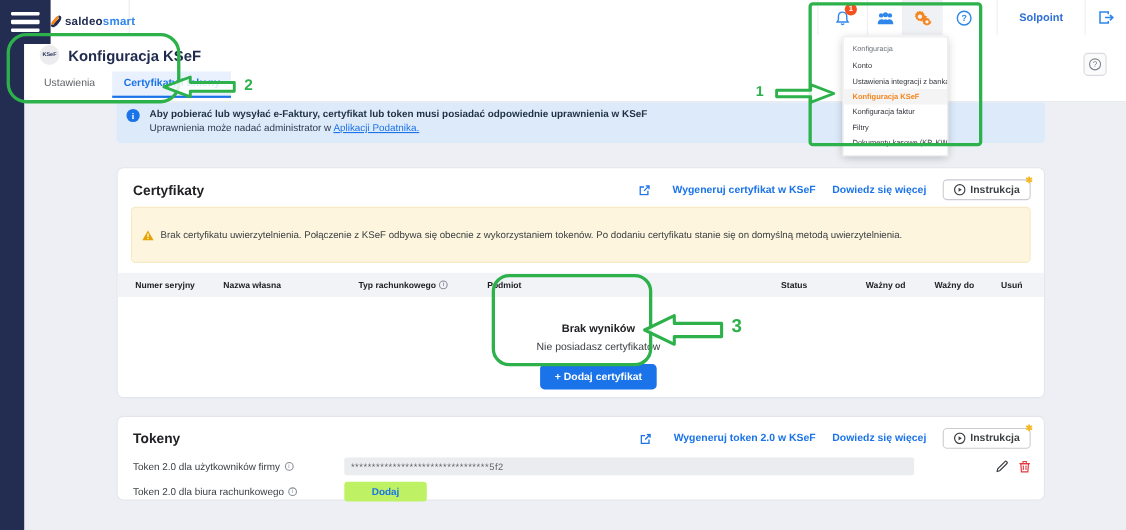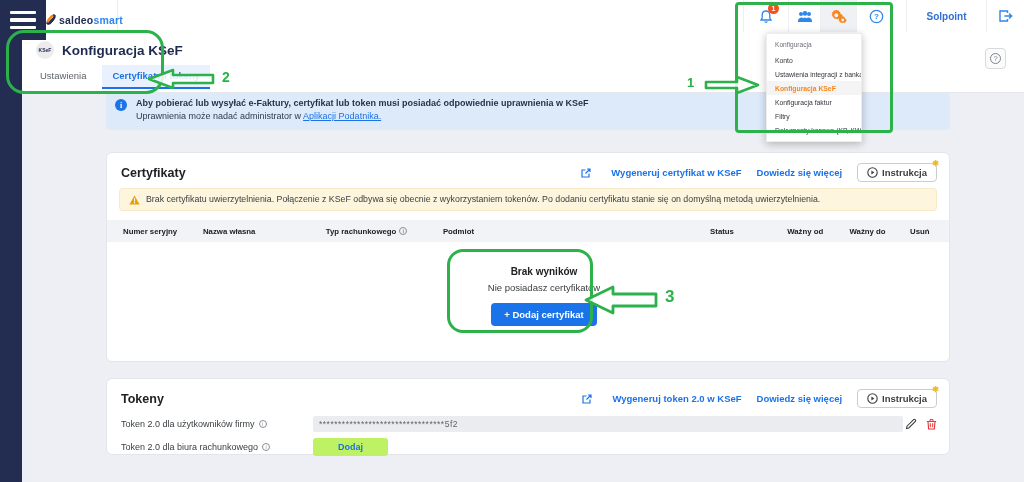--- a/index.html
+++ b/index.html
@@ -63,21 +63,21 @@
   .card-title { font-size:12.5px; font-weight:bold; color:#202124; }
   .head-links { margin-left:auto; display:flex; align-items:center; gap:15px; }
   .blue-link { font-size:9.5px; font-weight:bold; color:#1a73e8; cursor:pointer; display:flex; align-items:center; gap:20px; }
   .blue-link.plain { font-weight:bold; }
   .btn-instr { position:relative; display:flex; align-items:center; gap:4px; font-size:9.5px; color:#3c4043; font-weight:bold;
     border:1px solid #caccd1; border-radius:4px; background:#fff; padding:3px 9px; cursor:pointer; }
   .btn-instr .star { position:absolute; top:-5px; right:-3px; color:#f2b824; font-size:8px; }
   .btn-instr .star::after { content:"✱"; }
 
   
-  .banner-warn { margin:0 12px; background:#fdf5dd; border:1px solid #f5e9c6; border-radius:4px; padding:5px 9px;
+  .banner-warn { margin:0 12px; background:#fdf5dd; border:1px solid #f5e9c6; border-radius:4px; padding:19px 9px;
     display:flex; align-items:flex-start; gap:6px;text-align:center; }
   .banner-warn span.txt { font-size:8.8px; color:#3c4043; line-height:11px; }
 
   
   .thead { margin-top:9px; background:#f1f3f7; height:22px; display:flex; align-items:center; padding-left:16px;
     font-size:7.8px; font-weight:bold; color:#202124; }
   .thead .c { display:flex; align-items:center; gap:3px; }
   .c1{width:82px}.c2{width:126px}.c3{width:120px}.c4{width:274px}.c5{width:79px}.c6{width:64px}.c7{width:62px}.c8{width:40px}
   .ico-info { width:8px; height:8px; border:1px solid #8a8f98; border-radius:50%; color:#8a8f98; font-size:5.5px;
     display:inline-flex; align-items:center; justify-content:center; flex:0 0 auto; }
@@ -86,21 +86,21 @@
   
   .empty { margin-top:24px; display:flex; flex-direction:column; align-items:center;margin-left:32px; }
   .empty-title { font-size:10px; font-weight:bold; color:#202124; }
   .empty-sub { font-size:9.5px; color:#3c4043; margin-top:5px; }
   .btn-add { margin-top:10px; background:#1a73e8; color:#fff; font-size:9.5px; font-weight:bold; border:none; border-radius:4px;
     padding:6px 13px; cursor:pointer; }
 
   
   .tok-row { display:flex; align-items:center; padding:0 12px 0 14px; margin-top:6px; }
   .tok-label { width:192px; font-size:9px; color:#3c4043; display:flex; align-items:center; gap:4px; }
-  .tok-field { width:590px; height:16px; background:#ebecf0; border-radius:2px; font-size:8.5px; color:#5f6368;
+  .tok-field { width:518px; height:16px; background:#ebecf0; border-radius:2px; font-size:8.5px; color:#5f6368;
     display:flex; align-items:center; padding-left:6px; letter-spacing:.5px; }
   .tok-actions { margin-left:auto; display:flex; align-items:center; gap:9px; }
   .chip-add { background:#bef264; color:#1a73e8; font-size:9px; font-weight:bold; border:none; border-radius:3px;
     padding:4px 25px; cursor:pointer; }
 
   
   .menu { position:absolute; left:766px; top:33px; width:96px; background:#fff; box-shadow:0 2px 8px rgba(0,0,0,.25);
     border:1px solid #ededed; z-index:20; padding:3px 0 4px; }
   .menu-header { font-size:6.6px; color:#6b7078; padding:4px 8px 5px; }
   .menu-item { font-size:6.8px; color:#33363c; padding:3.5px 8px; white-space:nowrap; overflow:hidden; cursor:pointer; }

